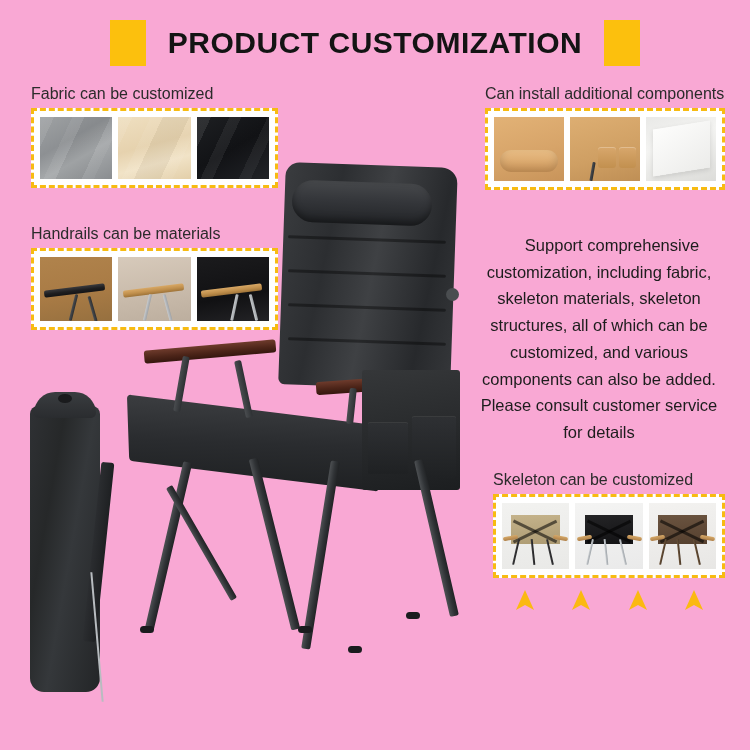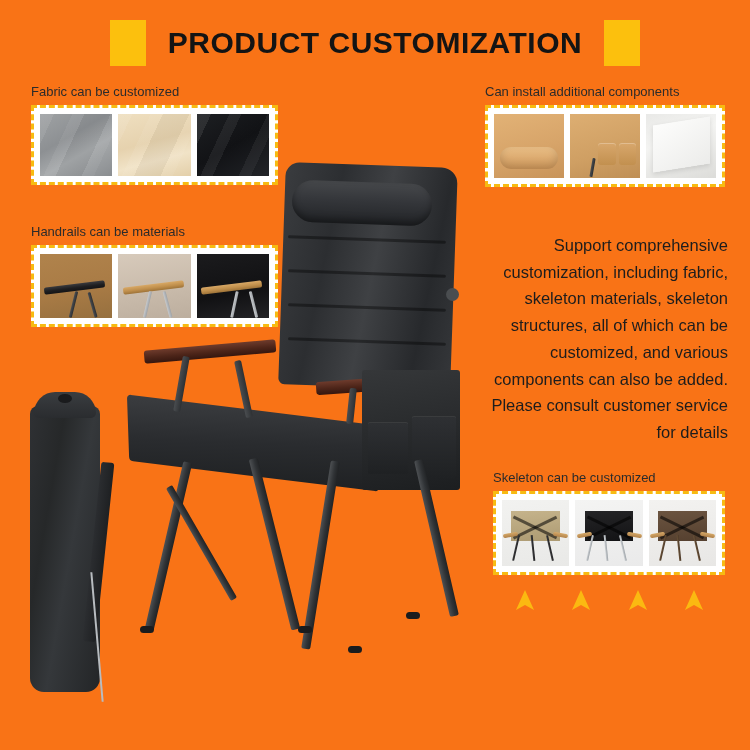--- a/index.html
+++ b/index.html
@@ -2,37 +2,37 @@
 <html><head>
 <meta charset="utf-8">
 <style>
   * { box-sizing: border-box; margin: 0; padding: 0; }
   html, body {
     width: 750px; height: 750px;
     background: #ffffff;
     font-family: "Liberation Sans", "DejaVu Sans", sans-serif;
     overflow: hidden;
   }
-  #page { position: relative; width: 750px; height: 750px; background: #f97316; }
+  #page { position: relative; width: 750px; height: 750px; background: #f9a8d4; }
 
   
   .title-banner {
     position: absolute; left: 0; top: 18px; width: 750px; height: 50px;
     display: flex; align-items: center; justify-content: center; gap: 22px;
   }
   .title-block { width: 36px; height: 46px; background: #FCC00D; flex: 0 0 auto; }
   .title-text {
     font-size: 30px; font-weight: bold; letter-spacing: 0.5px;
     color: #141414; white-space: nowrap; line-height: 1;
   }
 
   
   .panel { position: absolute; }
   .panel-label {
-    font-size: 13px; color: #2b2b2b; line-height: 1.2;
+    font-size: 16px; color: #2b2b2b; line-height: 1.2;
     margin-bottom: 5px; white-space: nowrap;
   }
   .dashed-box {
     border: 3px dashed #F7BB12;
     padding: 6px;
     display: flex; gap: 6px;
     background: #ffffff;
   }
   .dashed-box > .cell { flex: 1 1 0; position: relative; overflow: hidden; }
 
@@ -152,21 +152,21 @@
   .arrow-row {
     position: absolute; left: 497px; top: 588px; width: 225px; height: 26px;
     display: flex; align-items: center; justify-content: space-around;
   }
   .chevron { width: 20px; height: 24px; display: block; }
 
   
   .para {
     position: absolute; left: 470px; top: 232px; width: 258px;
     font-size: 16.5px; line-height: 1.62; color: #1d1d1d;
-    text-indent: 26px; text-align: right;
+    text-indent: 26px; text-align: center;
   }
 
   
   .bag { position: absolute; left: 30px; top: 392px; width: 70px; height: 300px; }
   .bag-body {
     position: absolute; left: 0; top: 14px; width: 70px; height: 286px;
     border-radius: 8px 8px 14px 14px;
     background: linear-gradient(100deg,#2f3134 0%,#262829 30%,#35383b 55%,#232527 100%);
   }
   .bag-top {

